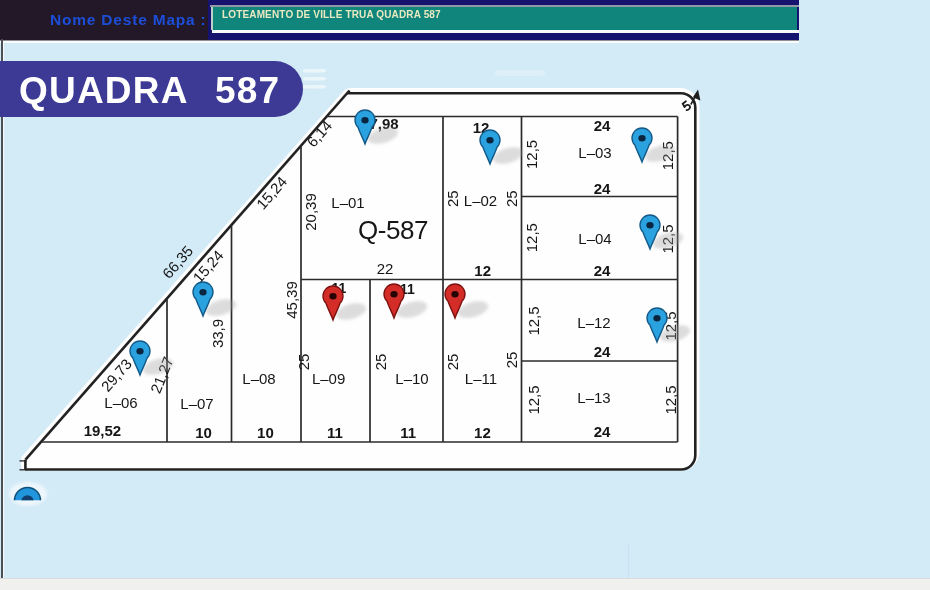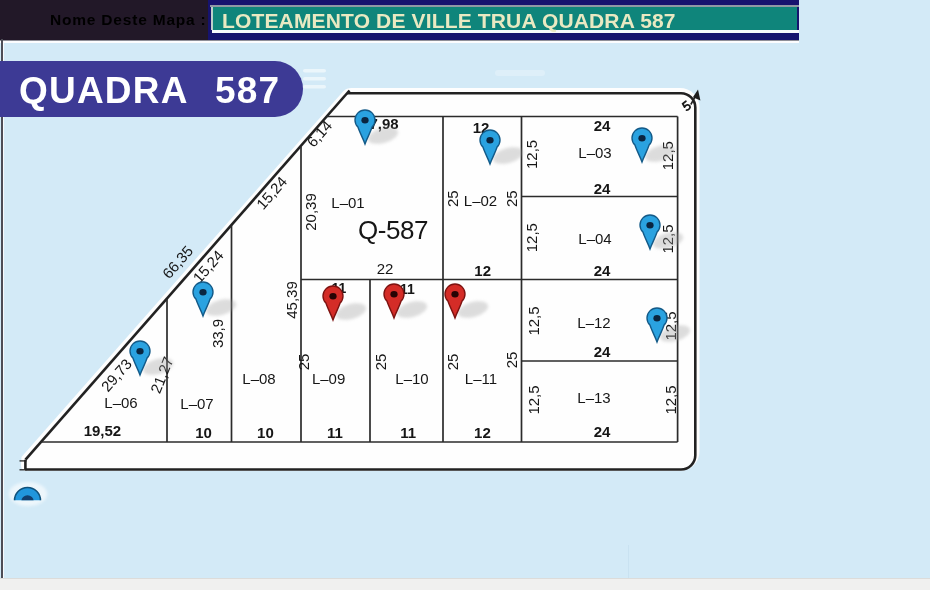--- a/index.html
+++ b/index.html
@@ -5,31 +5,31 @@
   html,body{margin:0;padding:0;}
   body{width:930px;height:590px;overflow:hidden;position:relative;
        background:#d3eaf7;font-family:"Liberation Sans", sans-serif;}
   .abs{position:absolute;}
 </style>
 </head>
 <body>
 
 <div class="abs" style="left:0;top:0;width:799px;height:39.5px;background:#221828;"></div>
 
-<div class="abs" style="left:50px;top:11px;width:200px;color:#000000;font-size:15.5px;font-weight:bold;letter-spacing:.8px;">Nome Deste Mapa&nbsp;:</div>
+<div class="abs" style="left:50px;top:11px;width:200px;color:#1d4ed8;font-size:15.5px;font-weight:bold;letter-spacing:.8px;">Nome Deste Mapa&nbsp;:</div>
 
 <div class="abs" style="left:208px;top:0;width:591px;height:40px;background:#16136e;"></div>
 
 <div class="abs" style="left:210px;top:5px;width:589px;height:1.5px;background:#8f98a4;"></div>
 
 <div class="abs" style="left:211px;top:6.5px;width:584px;height:23px;background:#0f857b;border-left:2.5px solid #bccfca;"></div>
 
 <div class="abs" style="left:211.5px;top:29.5px;width:587.5px;height:3px;background:#f7f9fb;"></div>
 
-<div class="abs" style="left:222px;top:9px;color:#e9e9c2;font-size:21px;font-weight:bold;letter-spacing:0.15px;">LOTEAMENTO DE VILLE TRUA QUADRA 587</div>
+<div class="abs" style="left:222px;top:9px;color:#e9e9c2;font-size:10px;font-weight:bold;letter-spacing:0.15px;">LOTEAMENTO DE VILLE TRUA QUADRA 587</div>
 
 <div class="abs" style="left:0;top:39.5px;width:799px;height:1.5px;background:#8f8f97;"></div>
 
 <div class="abs" style="left:0;top:41px;width:799px;height:1.5px;background:#fbfcfe;"></div>
 
 <div class="abs" style="left:1px;top:39px;width:1.9px;height:539px;background:#4d4d56;"></div>
 
 <div class="abs" style="left:2.9px;top:40.5px;width:1.4px;height:537.5px;background:#f8fafc;"></div>
 
 <div class="abs" style="left:0;top:578px;width:930px;height:12px;background:#f0f0ef;border-top:1px solid #dcdcda;"></div>

